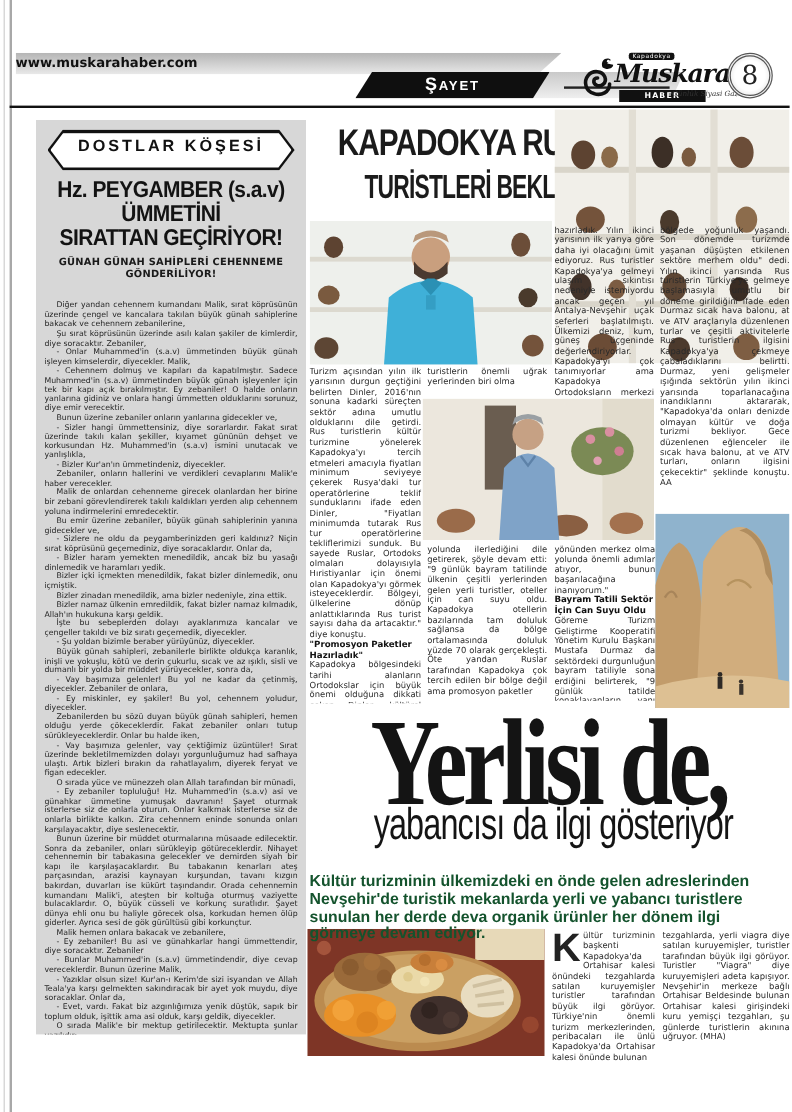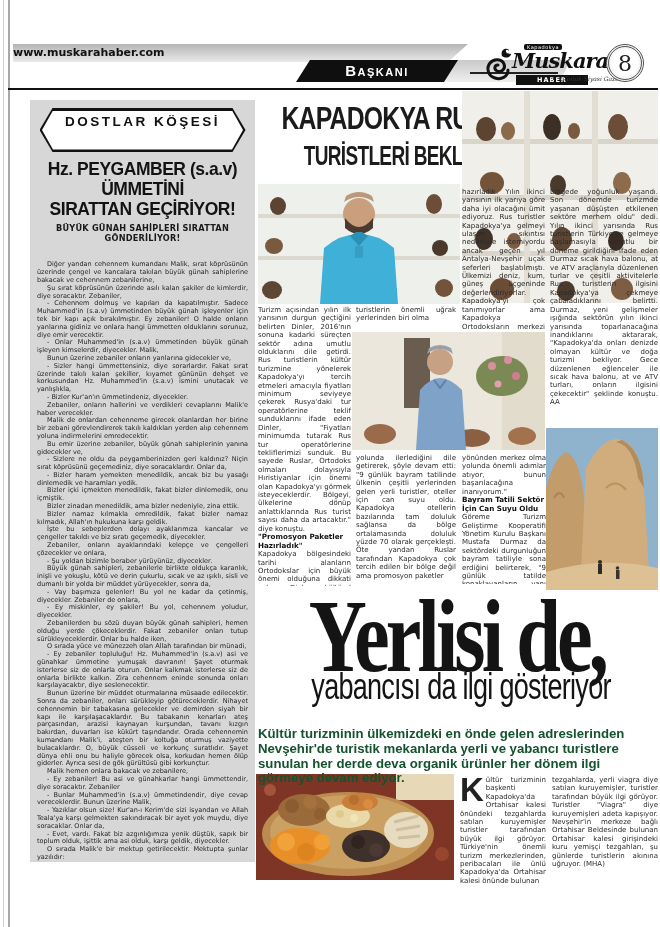--- a/index.html
+++ b/index.html
@@ -41,21 +41,21 @@
   .logo-dot { position:absolute; left:74px; top:33px; font-size:8px; color:#111; }
   .logo-tagline { position:absolute; left:82px; top:33px; font-family:"DejaVu Serif",serif;
     font-style:italic; font-size:6px; color:#333; white-space:nowrap; }
   .page-badge { position:absolute; left:606px; top:44px; width:38px; height:38px; border-radius:50%;
     border:3px double #555; background:radial-gradient(#fff 55%,#d8d8d8);
     text-align:center; line-height:33px; font-family:"DejaVu Serif",serif; font-size:22px; color:#222; }
 
   
   .dostlar { position:absolute; left:30px; top:100px; width:225px; height:762px;
     background:#d7d7d7; padding:8px 7px 6px 7px; overflow:hidden; }
-  .banner-outer { position:relative; width:206px; height:44px; margin:0 auto 7px auto; background:#111;
+  .banner-outer { position:relative; width:206px; height:34px; margin:0 auto 7px auto; background:#111;
     clip-path:polygon(0 50%,13px 0,calc(100% - 13px) 0,100% 50%,calc(100% - 13px) 100%,13px 100%); }
   .banner-inner { position:absolute; left:2.5px; top:2.5px; right:2.5px; bottom:2.5px; background:#fff;
     clip-path:polygon(0 50%,11px 0,calc(100% - 11px) 0,100% 50%,calc(100% - 11px) 100%,11px 100%);
     text-align:center; line-height:21px; font-family:"Liberation Sans",sans-serif;
     font-weight:bold; font-size:13.5px; letter-spacing:2.5px; color:#111; }
   .dostlar-headline { text-align:center; font-family:"Liberation Sans",sans-serif; font-weight:bold;
     font-size:19px; line-height:1.06; color:#131313; transform:scaleX(.92); letter-spacing:-.5px; }
   .dostlar-subhead { text-align:center; font-weight:bold; font-size:8.2px; margin-top:4px;
     color:#1a1a1a; letter-spacing:.2px; }
   .dostlar-body { margin-top:18px; font-size:6.5px; line-height:1.2; text-align:justify; color:#262626; }
@@ -93,21 +93,21 @@
 </style>
 </head>
 <body>
 
 <div id="page">
   <div class="edge-a"></div>
   <div class="edge-b"></div>
 
   <div class="www-band">www.muskarahaber.com</div>
   <div class="guncel-wedge"></div>
-  <div class="guncel">Başkanı</div>
+  <div class="guncel">Şayet</div>
   <div class="guncel-line"></div>
 
   <div class="logo">
     <svg width="40" height="40" viewBox="0 0 40 40">
       <path d="M30 26 C30 33 23 36 17 34 C10 32 8 24 12 19 C16 14 24 15 26 20 C28 25 23 29 19 27 C16 25.5 16 21 20 21" fill="none" stroke="#111" stroke-width="3" stroke-linecap="round"></path>
       <path d="M24 12 C22 6 28 3 31 6 L28 9 L33 10 C33 13 28 15 24 12 Z" fill="#111"></path>
       <circle cx="29" cy="7" r="1.2" fill="#fff"></circle>
     </svg>
     <span class="logo-kapadokya">Kapadokya</span>
     <span class="logo-name">Muskara</span>
@@ -119,44 +119,44 @@
   <div class="header-rule"></div>
 
   <div class="dostlar">
     <div class="banner-outer">
       <div class="banner-inner">DOSTLAR KÖŞESİ</div>
     </div>
     <div class="dostlar-headline">
       <div>Hz. PEYGAMBER (s.a.v) ÜMMETİNİ</div>
       <div>SIRATTAN GEÇİRİYOR!</div>
     </div>
-    <div class="dostlar-subhead">BÜYÜK GÜNAH SAHİPLERİ SIRATTAN GÖNDERİLİYOR!</div>
+    <div class="dostlar-subhead">GÜNAH GÜNAH SAHİPLERİ CEHENNEME GÖNDERİLİYOR!</div>
     <div class="dostlar-body">
         <p>Diğer yandan cehennem kumandanı Malik, sırat köprüsünün üzerinde çengel ve kancalara takılan büyük günah sahiplerine bakacak ve cehennem zebanilerine,</p>
         <p>Şu sırat köprüsünün üzerinde asılı kalan şakiler de kimlerdir, diye soracaktır. Zebaniler,</p>
+        <p>- Onlar Muhammed'in (s.a.v) ümmetinden büyük günah işleyen kimselerdir, diyecekler. Malik,</p>
         <p>- Cehennem dolmuş ve kapıları da kapatılmıştır. Sadece Muhammed'in (s.a.v) ümmetinden büyük günah işleyenler için tek bir kapı açık bırakılmıştır. Ey zebaniler! O halde onların yanlarına gidiniz ve onlara hangi ümmetten olduklarını sorunuz, diye emir verecektir.</p>
-        <p>- Onlar Muhammed'in (s.a.v) ümmetinden büyük günah işleyen kimselerdir, diyecekler. Malik,</p>
         <p>Bunun üzerine zebaniler onların yanlarına gidecekler ve,</p>
         <p>- Sizler hangi ümmettensiniz, diye sorarlardır. Fakat sırat üzerinde takılı kalan şekiller, kıyamet gününün dehşet ve korkusundan Hz. Muhammed'in (s.a.v) ismini unutacak ve yanlışlıkla,</p>
         <p>- Bizler Kur'an'ın ümmetindeniz, diyecekler.</p>
         <p>Zebaniler, onların hallerini ve verdikleri cevaplarını Malik'e haber verecekler.</p>
         <p>Malik de onlardan cehenneme girecek olanlardan her birine bir zebani görevlendirerek takılı kaldıkları yerden alıp cehennem yoluna indirmelerini emredecektir.</p>
         <p>Bu emir üzerine zebaniler, büyük günah sahiplerinin yanına gidecekler ve,</p>
         <p>- Sizlere ne oldu da peygamberinizden geri kaldınız? Niçin sırat köprüsünü geçemediniz, diye soracaklardır. Onlar da,</p>
         <p>- Bizler haram yemekten menedildik, ancak biz bu yasağı dinlemedik ve haramları yedik.</p>
         <p>Bizler içki içmekten menedildik, fakat bizler dinlemedik, onu içmiştik.</p>
         <p>Bizler zinadan menedildik, ama bizler nedeniyle, zina ettik.</p>
-        <p>Bizler namaz kılmakla emredildik, fakat bizler namaz kılmadık, Allah'ın hukukuna karşı geldik.</p>
+        <p>Bizler namaz ülkenin emredildik, fakat bizler namaz kılmadık, Allah'ın hukukuna karşı geldik.</p>
         <p>İşte bu sebeplerden dolayı ayaklarımıza kancalar ve çengeller takıldı ve biz sıratı geçemedik, diyecekler.</p>
-        <p>Zebaniler, onların ayaklarındaki kelepçe ve çengelleri çözecekler ve onlara,</p>
         <p>- Şu yoldan bizimle beraber yürüyünüz, diyecekler.</p>
         <p>Büyük günah sahipleri, zebanilerle birlikte oldukça karanlık, inişli ve yokuşlu, kötü ve derin çukurlu, sıcak ve az ışıklı, sisli ve dumanlı bir yolda bir müddet yürüyecekler, sonra da,</p>
         <p>- Vay başımıza gelenler! Bu yol ne kadar da çetinmiş, diyecekler. Zebaniler de onlara,</p>
         <p>- Ey miskinler, ey şakiler! Bu yol, cehennem yoludur, diyecekler.</p>
         <p>Zebanilerden bu sözü duyan büyük günah sahipleri, hemen olduğu yerde çökeceklerdir. Fakat zebaniler onları tutup sürükleyeceklerdir. Onlar bu halde iken,</p>
+        <p>- Vay başımıza gelenler, vay çektiğimiz üzüntüler! Sırat üzerinde bekletilmemizden dolayı yorgunluğumuz had safhaya ulaştı. Artık bizleri bırakın da rahatlayalım, diyerek feryat ve figan edecekler.</p>
         <p>O sırada yüce ve münezzeh olan Allah tarafından bir münadi,</p>
         <p>- Ey zebaniler topluluğu! Hz. Muhammed'in (s.a.v) asi ve günahkar ümmetine yumuşak davranın! Şayet oturmak isterlerse siz de onlarla oturun. Onlar kalkmak isterlerse siz de onlarla birlikte kalkın. Zira cehennem eninde sonunda onları karşılayacaktır, diye seslenecektir.</p>
         <p>Bunun üzerine bir müddet oturmalarına müsaade edilecektir. Sonra da zebaniler, onları sürükleyip götüreceklerdir. Nihayet cehennemin bir tabakasına gelecekler ve demirden siyah bir kapı ile karşılaşacaklardır. Bu tabakanın kenarları ateş parçasından, arazisi kaynayan kurşundan, tavanı kızgın bakırdan, duvarları ise kükürt taşındandır. Orada cehennemin kumandanı Malik'i, ateşten bir koltuğa oturmuş vaziyette bulacaklardır. O, büyük cüsseli ve korkunç suratlıdır. Şayet dünya ehli onu bu haliyle görecek olsa, korkudan hemen ölüp giderler. Ayrıca sesi de gök gürültüsü gibi korkunçtur.</p>
         <p>Malik hemen onlara bakacak ve zebanilere,</p>
         <p>- Ey zebaniler! Bu asi ve günahkarlar hangi ümmettendir, diye soracaktır. Zebaniler</p>
         <p>- Bunlar Muhammed'in (s.a.v) ümmetindendir, diye cevap vereceklerdir. Bunun üzerine Malik,</p>
         <p>- Yazıklar olsun size! Kur'an-ı Kerim'de sizi isyandan ve Allah Teala'ya karşı gelmekten sakındıracak bir ayet yok muydu, diye soracaklar. Onlar da,</p>
         <p>- Evet, vardı. Fakat biz azgınlığımıza yenik düştük, sapık bir toplum olduk, işittik ama asi olduk, karşı geldik, diyecekler.</p>
         <p>O sırada Malik'e bir mektup getirilecektir. Mektupta şunlar yazılıdır:</p>
       </div>

